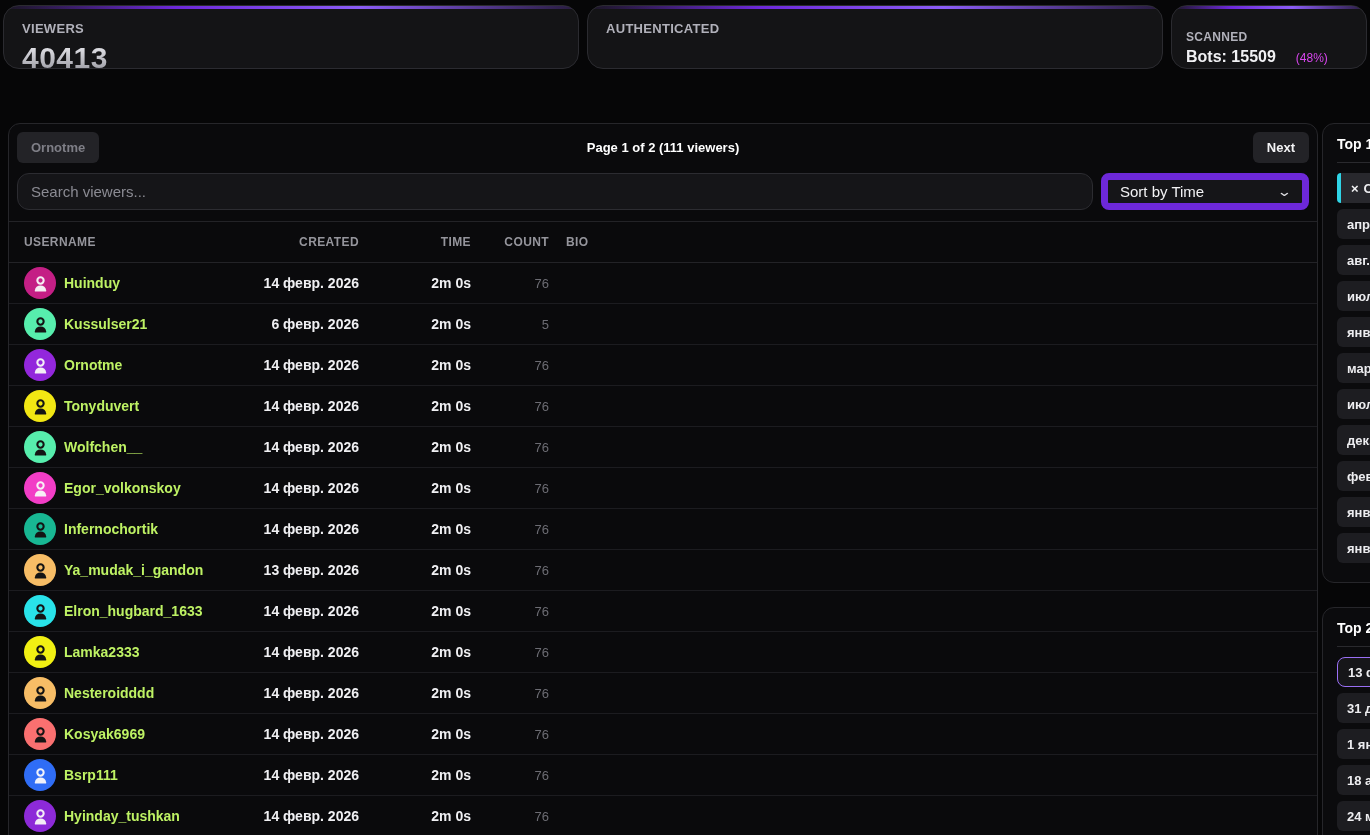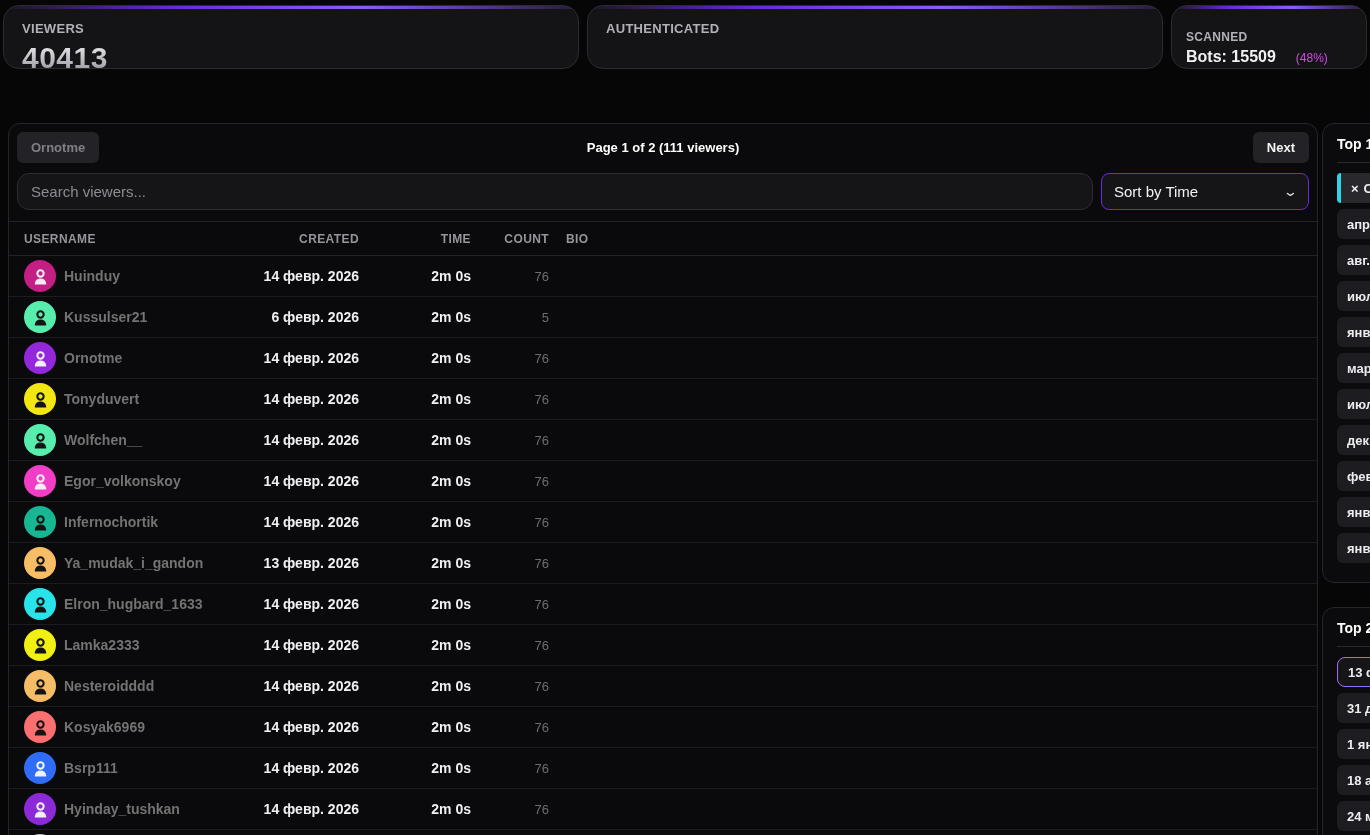--- a/index.html
+++ b/index.html
@@ -58,47 +58,47 @@
     font-size:13px; font-weight:600; color:#ffffff; pointer-events:none;
   }
   .filter-bar { display:flex; gap:8px; margin:11px 8px 11px 8px; }
   .search-input {
     flex:1; height:37px; background:#151518; border:1px solid #2c2c31;
     border-radius:12px; padding:0 13px; font-size:15px; color:#ececef;
     font-family:"Liberation Sans", sans-serif; outline:none;
   }
   .search-input::placeholder { color:#8b8b93; }
   .sort-select {
-    width:208px; height:37px; background:#151518; border:1px solid #6d28d9;
+    width:208px; height:37px; background:#151518; border:7px solid #6d28d9;
     border-radius:8px; padding:0 12px; display:flex; align-items:center;
     justify-content:space-between; font-size:15px; color:#f2f2f4; cursor:pointer;
   }
   .chevron { font-size:13px; color:#e0e0e4; transform:scaleX(1.4); }
 
   
   .thead {
     display:grid; grid-template-columns:230px 120px 112px 78px 1fr;
-    align-items:center; height:35px;
+    align-items:center; height:42px;
     border-top:1px solid #232327; border-bottom:1px solid #232327;
     font-size:12px; font-weight:700; color:#95959c; letter-spacing:.4px;
   }
   .thead .h-user { padding-left:15px; }
   .thead .h-right { text-align:right; }
   .thead .h-bio { padding-left:17px; }
   .trow {
     display:grid; grid-template-columns:55px 175px 120px 112px 78px 1fr;
     align-items:center; height:41px; border-bottom:1px solid #1c1c20;
   }
   .avatar-cell { padding-left:15px; }
   .avatar {
     width:32px; height:32px; border-radius:50%;
     display:flex; align-items:center; justify-content:center;
   }
   .avatar svg { width:19px; height:19px; display:block; }
-  .cell-user { font-size:14px; font-weight:600; color:#737373; white-space:nowrap; overflow:hidden; }
+  .cell-user { font-size:14px; font-weight:600; color:#bef264; white-space:nowrap; overflow:hidden; }
   .cell-created, .cell-time { font-size:14px; font-weight:600; color:#f0f0f3; text-align:right; white-space:nowrap; }
   .cell-count { font-size:13px; color:#6c6c73; text-align:right; }
   .cell-bio { padding-left:17px; font-size:13px; color:#9a9aa1; }
 
   
   .side-panel {
     position:absolute; left:1322px; width:212px;
     background:#0b0b0d; border:1px solid #26262a; border-radius:12px;
     padding:12px 14px;
   }

